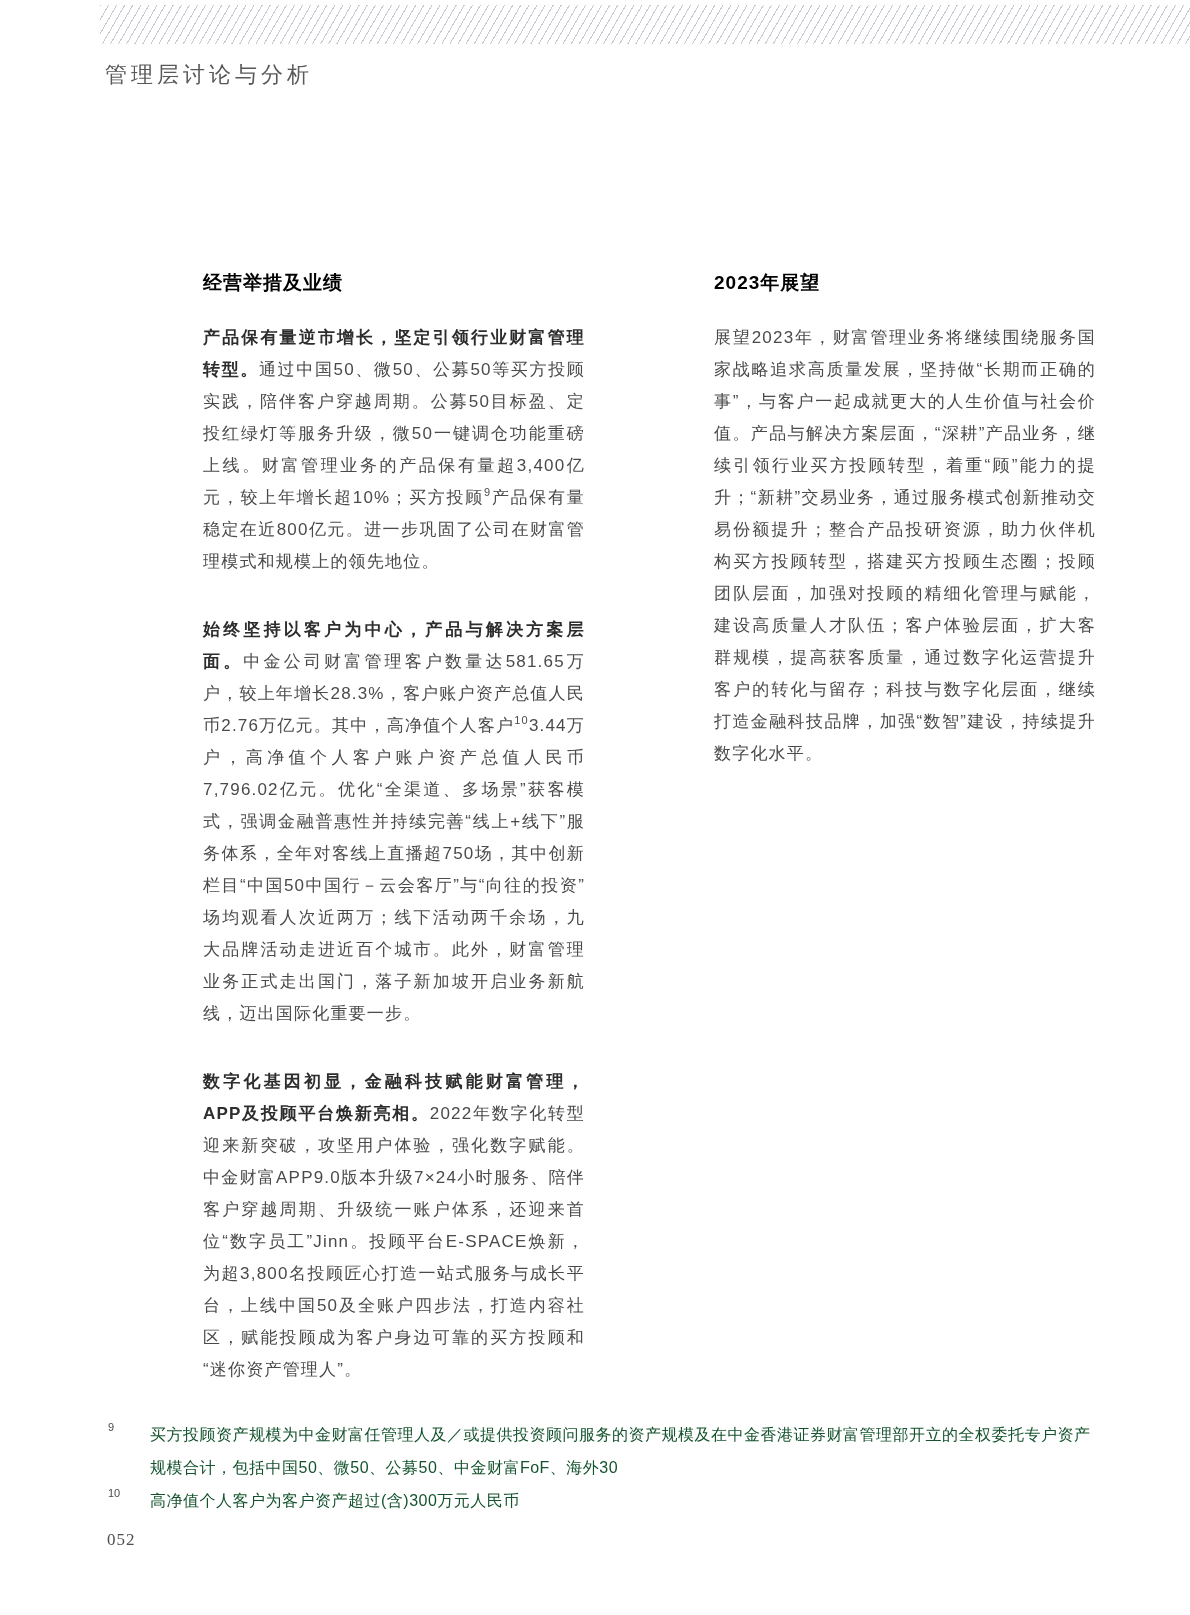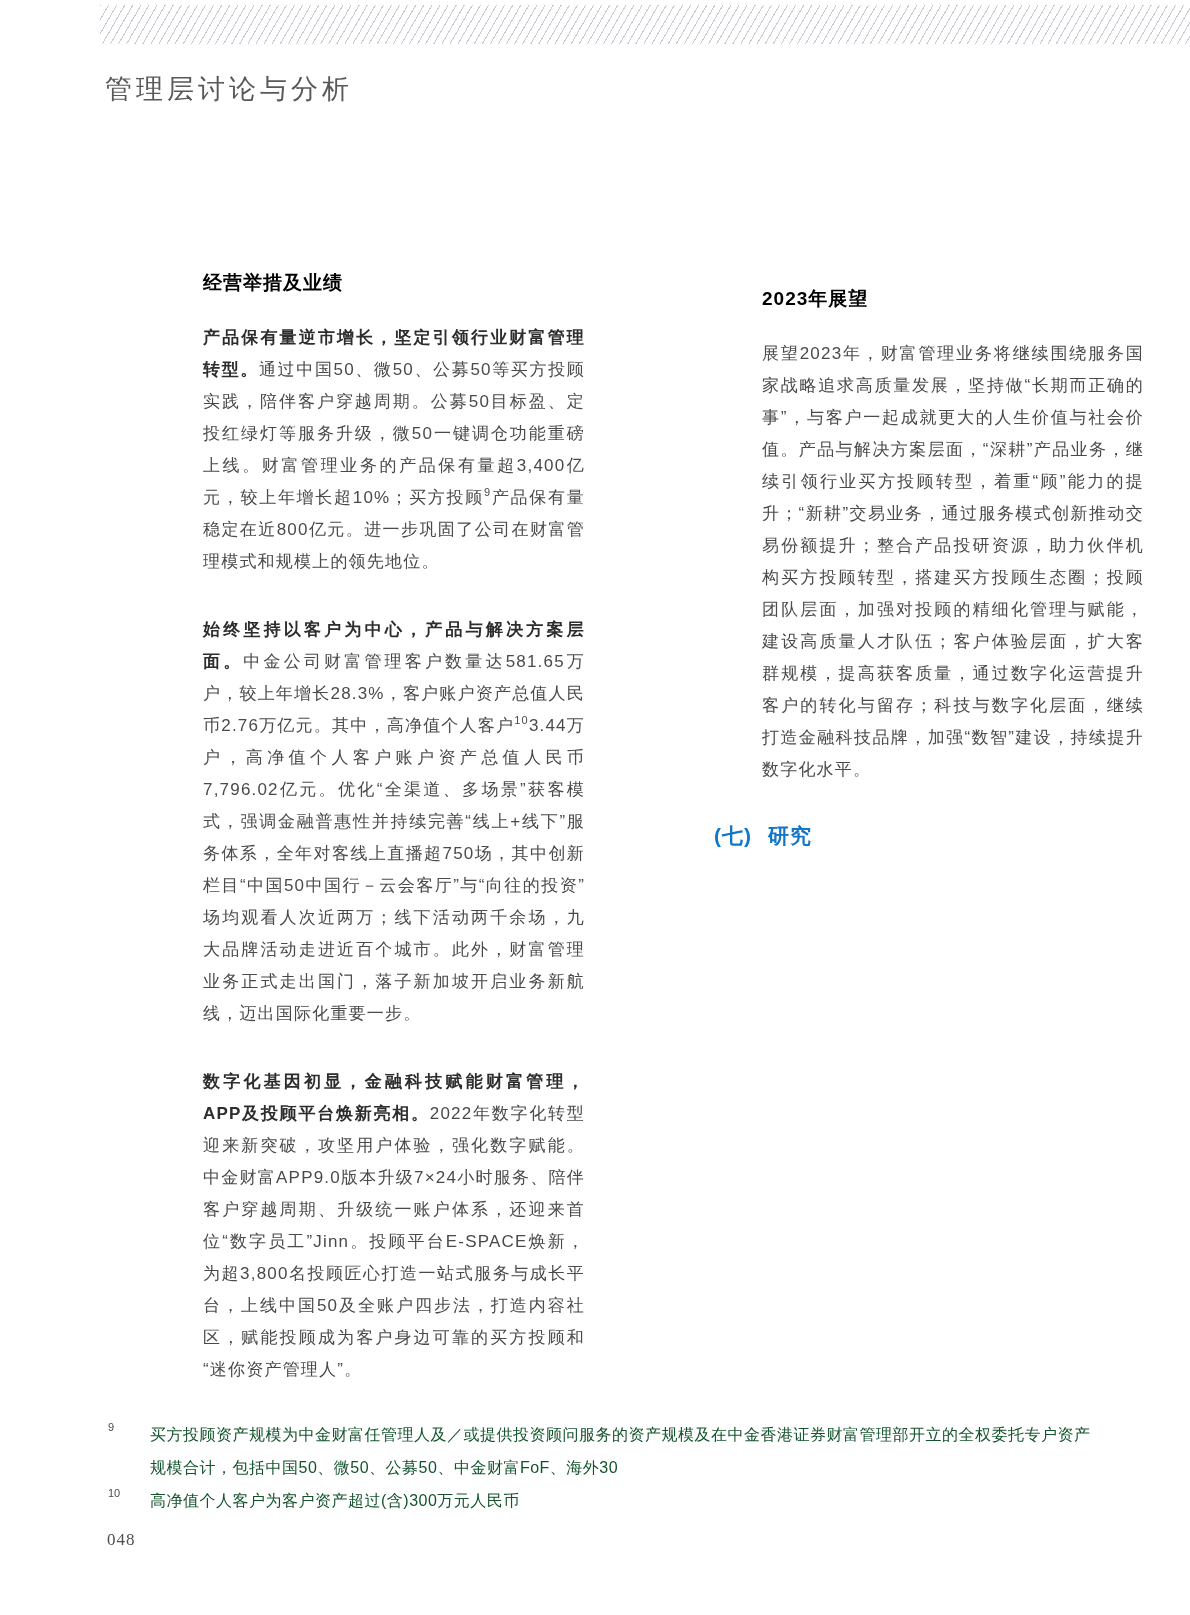--- a/index.html
+++ b/index.html
@@ -26,35 +26,35 @@
       120deg,
       #c6cad1 0px, #c6cad1 1px,
       transparent 1px, transparent 7px
     );
   }
 
   
   .doc-header {
     position: absolute;
     left: 105px;
-    top: 71px;
+    top: 60px;
     font-family: "Liberation Serif", serif;
-    font-size: 27px;
+    font-size: 22px;
     color: #595959;
     letter-spacing: 4px;
   }
 
   
   .col {
     position: absolute;
     top: 270px;
     width: 382px;
   }
   .col-left  { left: 203px; }
-  .col-right { left: 762px; margin-top: 16px; }
+  .col-right { left: 714px; }
 
   .sub-heading {
     margin: 0 0 26px 0;
     font-size: 19px;
     font-weight: bold;
     color: #000000;
     letter-spacing: 1px;
   }
 
   .body-para {
@@ -141,28 +141,27 @@
   <p class="body-para"><span class="lead">始终坚持以客户为中心，产品与解决方案层面。</span><span>中金公司财富管理客户数量达581.65万户，较上年增长28.3%，客户账户资产总值人民币2.76万亿元。其中，高净值个人客户</span><sup class="fn-ref">10</sup><span>3.44万户，高净值个人客户账户资产总值人民币7,796.02亿元。优化“全渠道、多场景”获客模式，强调金融普惠性并持续完善“线上+线下”服务体系，全年对客线上直播超750场，其中创新栏目“中国50中国行－云会客厅”与“向往的投资”场均观看人次近两万；线下活动两千余场，九大品牌活动走进近百个城市。此外，财富管理业务正式走出国门，落子新加坡开启业务新航线，迈出国际化重要一步。</span></p>
 
   <p class="body-para"><span class="lead">数字化基因初显，金融科技赋能财富管理，APP及投顾平台焕新亮相。</span><span>2022年数字化转型迎来新突破，攻坚用户体验，强化数字赋能。中金财富APP9.0版本升级7×24小时服务、陪伴客户穿越周期、升级统一账户体系，还迎来首位“数字员工”Jinn。投顾平台E-SPACE焕新，为超3,800名投顾匠心打造一站式服务与成长平台，上线中国50及全账户四步法，打造内容社区，赋能投顾成为客户身边可靠的买方投顾和“迷你资产管理人”。</span></p>
 </div>
 
 <div class="col col-right">
   <h2 class="sub-heading">2023年展望</h2>
 
   <p class="body-para">展望2023年，财富管理业务将继续围绕服务国家战略追求高质量发展，坚持做“长期而正确的事”，与客户一起成就更大的人生价值与社会价值。产品与解决方案层面，“深耕”产品业务，继续引领行业买方投顾转型，着重“顾”能力的提升；“新耕”交易业务，通过服务模式创新推动交易份额提升；整合产品投研资源，助力伙伴机构买方投顾转型，搭建买方投顾生态圈；投顾团队层面，加强对投顾的精细化管理与赋能，建设高质量人才队伍；客户体验层面，扩大客群规模，提高获客质量，通过数字化运营提升客户的转化与留存；科技与数字化层面，继续打造金融科技品牌，加强“数智”建设，持续提升数字化水平。</p>
 
-  <h2 class="section-heading"><span class="sec-num">(七)</span><span>研究</span></h2>
 
 </div>
 
 <div class="footnotes">
   <div class="footnote">
     <span class="fn-num">9</span>
     <span class="fn-text">买方投顾资产规模为中金财富任管理人及／或提供投资顾问服务的资产规模及在中金香港证券财富管理部开立的全权委托专户资产规模合计，包括中国50、微50、公募50、中金财富FoF、海外30</span>
   </div>
   <div class="footnote">
     <span class="fn-num">10</span>
     <span class="fn-text">高净值个人客户为客户资产超过(含)300万元人民币</span>
   </div>
 </div>
 
-<div class="page-number">048</div>
+<div class="page-number">052</div>
 
 </body></html>

